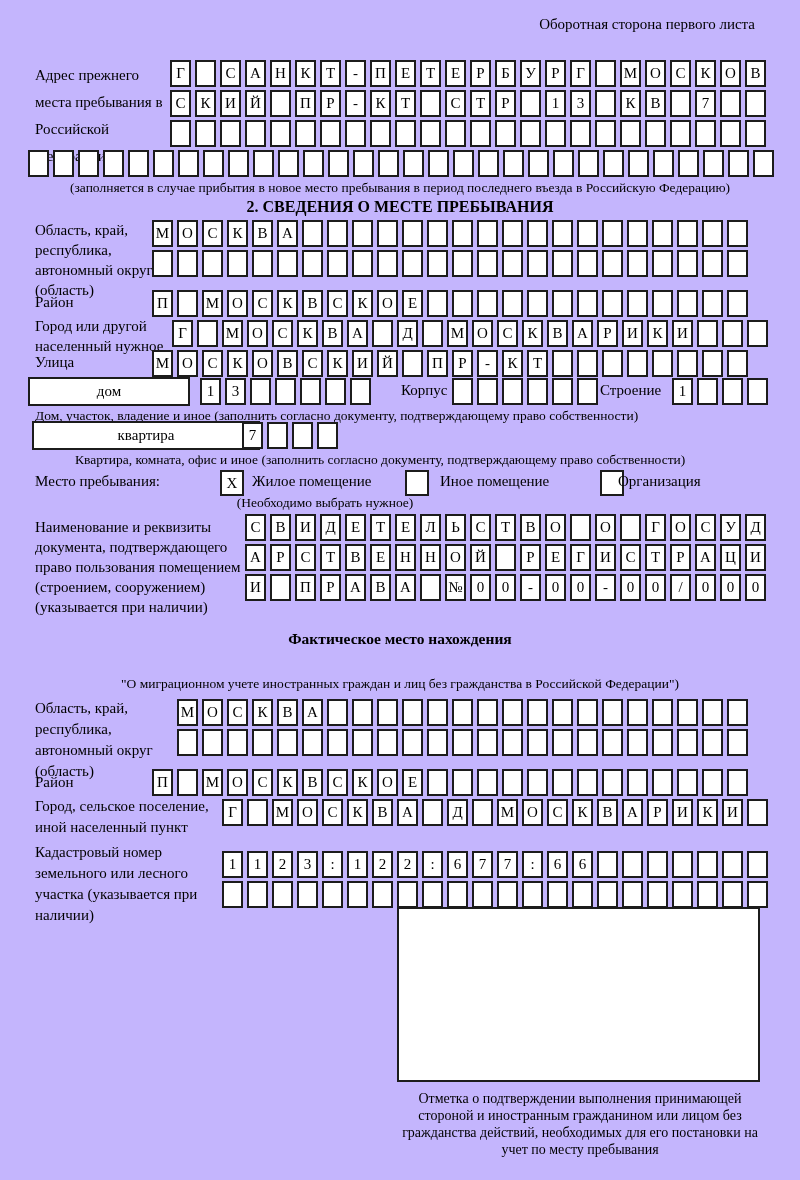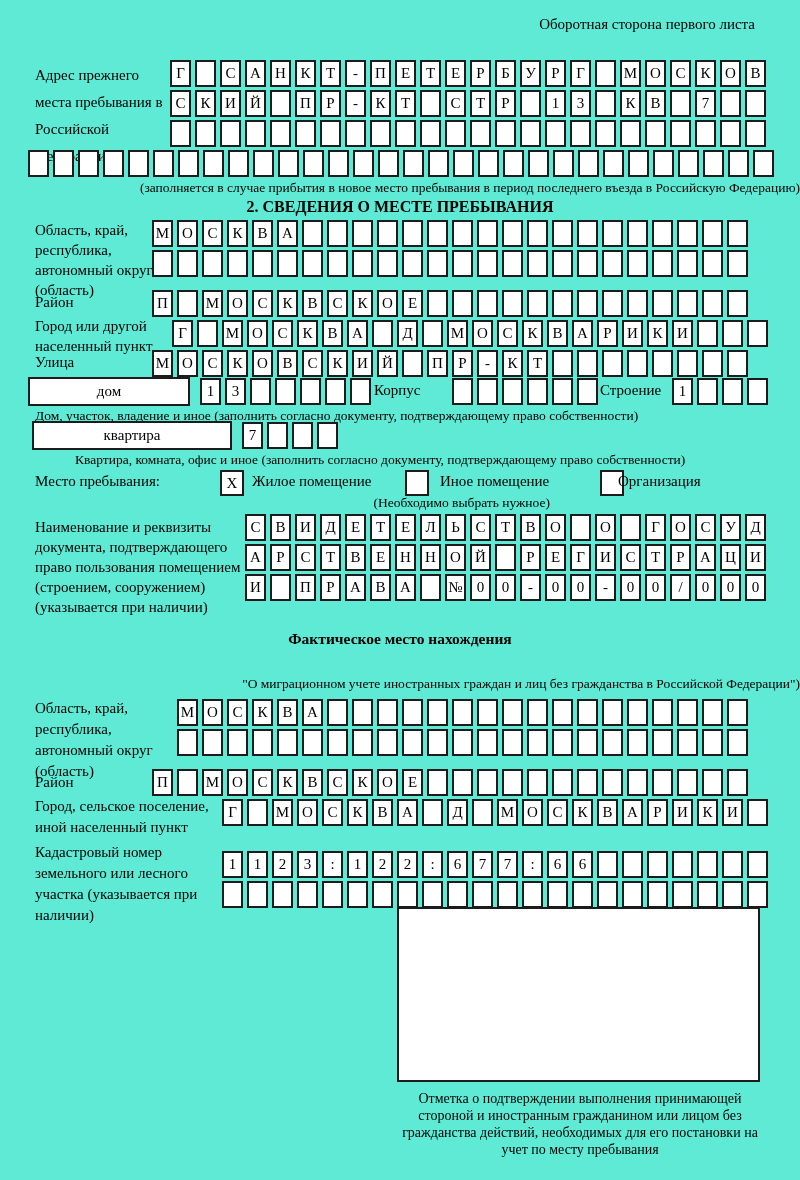--- a/index.html
+++ b/index.html
@@ -1,31 +1,31 @@
 <!DOCTYPE html>
 <html><head>
 <meta charset="utf-8">
 <style>
   * { margin:0; padding:0; box-sizing:border-box; }
   html,body { background:#ffffff; }
   body { width:800px; height:1180px; font-family:"Liberation Serif", serif; color:#000; }
-  .page { position:relative; width:800px; height:1180px; background:#5eead4; overflow:hidden; }
+  .page { position:relative; width:800px; height:1180px; background:#c4b5fd; overflow:hidden; }
   .abs { position:absolute; }
   .cells { position:absolute; display:flex; }
   .cell {
     flex:none; width:21px; height:27px; margin-right:4px;
     border:2px solid #1c1c1c; background:#fff;
     display:flex; align-items:center; justify-content:center;
     font-size:15px; line-height:1; font-family:"Liberation Serif", serif;
   }
   .lbl { position:absolute; font-size:15px; line-height:20px; }
   .lbl-wide { line-height:27px; }
   .lh21 { line-height:21px; }
   .note { position:absolute; font-size:13.5px; }
-  .center { text-align:right; }
+  .center { text-align:center; }
   .title { position:absolute; width:800px; text-align:center; font-weight:bold; font-size:16px; }
   .label-box {
     position:absolute; height:29px; border:2px solid #1c1c1c; background:#fff;
     display:flex; align-items:center; justify-content:center; font-size:15px;
   }
   .checkbox {
     position:absolute; width:24px; height:26px; border:2px solid #1c1c1c; background:#fff;
     display:flex; align-items:center; justify-content:center; font-size:15px;
   }
   .opt-label { position:absolute; font-size:15px; }
@@ -229,21 +229,21 @@
       <span class="cell"></span>
       <span class="cell"></span>
       <span class="cell"></span>
       <span class="cell"></span>
       <span class="cell"></span>
       <span class="cell"></span>
       <span class="cell"></span>
       <span class="cell"></span>
     </div>
 
-  <div class="lbl" style="left:35px;top:316px;width:150px;">Город или другой населенный пункт</div>
+  <div class="lbl" style="left:35px;top:316px;width:150px;">Город или другой населенный нужное</div>
   <div class="cells" style="left:172px;top:320px;">
       <span class="cell">Г</span>
       <span class="cell"></span>
       <span class="cell">М</span>
       <span class="cell">О</span>
       <span class="cell">С</span>
       <span class="cell">К</span>
       <span class="cell">В</span>
       <span class="cell">А</span>
       <span class="cell"></span>
@@ -295,39 +295,39 @@
   <div class="label-box" style="left:28px;top:377px;width:162px;">дом</div>
   <div class="cells" style="left:200px;top:378px;">
       <span class="cell">1</span>
       <span class="cell">3</span>
       <span class="cell"></span>
       <span class="cell"></span>
       <span class="cell"></span>
       <span class="cell"></span>
       <span class="cell"></span>
     </div>
-  <div class="opt-label" style="left:374px;top:382px;">Корпус</div>
+  <div class="opt-label" style="left:401px;top:382px;">Корпус</div>
   <div class="cells" style="left:452px;top:378px;">
       <span class="cell"></span>
       <span class="cell"></span>
       <span class="cell"></span>
       <span class="cell"></span>
       <span class="cell"></span>
       <span class="cell"></span>
     </div>
   <div class="opt-label" style="left:600px;top:382px;">Строение</div>
   <div class="cells" style="left:672px;top:378px;">
       <span class="cell">1</span>
       <span class="cell"></span>
       <span class="cell"></span>
       <span class="cell"></span>
     </div>
   <div class="note" style="left:35px;top:408px;">Дом, участок, владение и иное (заполнить согласно документу, подтверждающему право собственности)</div>
 
-  <div class="label-box" style="left:32px;top:421px;width:200px;">квартира</div>
+  <div class="label-box" style="left:32px;top:421px;width:228px;">квартира</div>
   <div class="cells" style="left:242px;top:422px;">
       <span class="cell">7</span>
       <span class="cell"></span>
       <span class="cell"></span>
       <span class="cell"></span>
     </div>
   <div class="note" style="left:35px;top:452px;margin-left:40px;">Квартира, комната, офис и иное (заполнить согласно документу, подтверждающему право собственности)</div>
 
   <div class="opt-label" style="left:35px;top:473px;">Место пребывания:</div>
   <div class="checkbox" style="left:220px;top:470px;">X</div>

